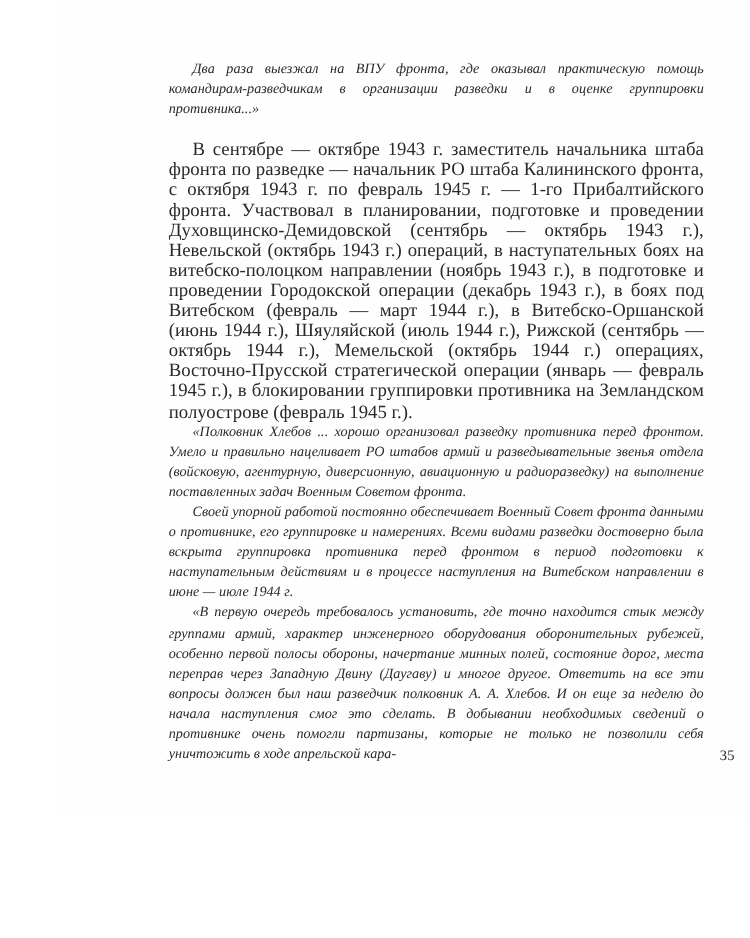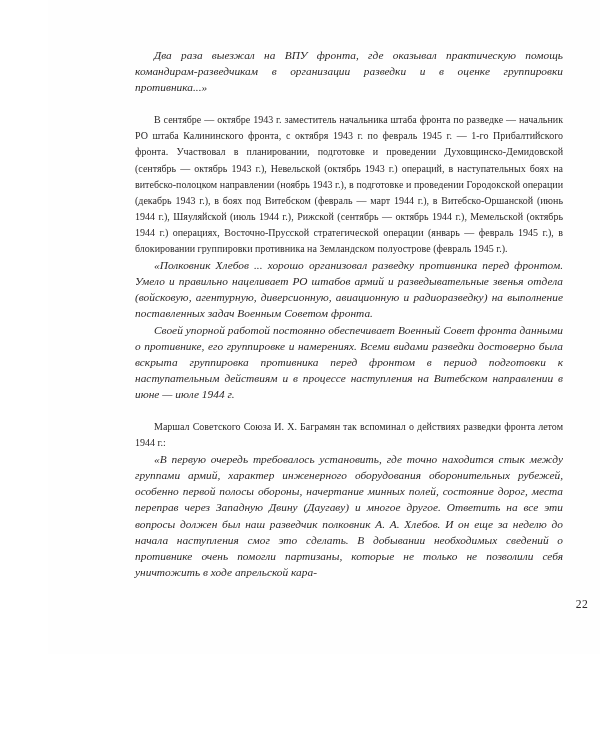--- a/index.html
+++ b/index.html
@@ -29,21 +29,21 @@
     position: absolute;
     left: 87px;
     top: 47px;
     width: 428px;
   }
 
   p {
     margin: 0;
     text-align: justify;
     text-justify: inter-word;
-    font-size: 10px;
+    font-size: 15px;
     line-height: 16.1px;
     text-indent: 19px;
     hyphens: manual;
     color: #2b2828;
   }
 
   p.italic {
     font-style: italic;
     font-size: 11.35px;
     letter-spacing: 0.02px;
@@ -82,21 +82,20 @@
     <p class="italic">Два раза выезжал на ВПУ фронта, где оказывал практическую помощь командирам-разведчикам в организации разведки и в оценке группировки противника...»</p>
 
     <p class="roman gap-block">В сентябре — октябре 1943 г. заместитель начальника штаба фронта по разведке — начальник РО штаба Калининского фронта, с октября 1943 г. по февраль 1945 г. — 1-го Прибалтийского фронта. Участвовал в планировании, подготовке и проведении Духовщинско-Демидовской (сентябрь — октябрь 1943 г.), Невельской (октябрь 1943 г.) операций, в наступательных боях на витебско-полоцком направлении (ноябрь 1943 г.), в подготовке и проведении Городокской операции (декабрь 1943 г.), в боях под Витебском (февраль — март 1944 г.), в Витебско-Оршанской (июнь 1944 г.), Шяуляйской (июль 1944 г.), Рижской (сентябрь — октябрь 1944 г.), Мемельской (октябрь 1944 г.) операциях, Восточно-Прусской стратегической операции (январь — февраль 1945 г.), в блокировании группировки противника на Земландском полуострове (февраль 1945 г.).</p>
 
 
     <p class="italic gap-tight">«Полковник Хлебов ... хорошо организовал разведку противника перед фронтом. Умело и правильно нацеливает РО штабов армий и разведывательные звенья отдела (войсковую, агентурную, диверсионную, авиационную и радиоразведку) на выполнение поставленных задач Военным Советом фронта.</p>
 
     <p class="italic gap-tight">Своей упорной работой постоянно обеспечивает Военный Совет фронта данными о противнике, его группировке и намерениях. Всеми видами разведки достоверно была вскрыта группировка противника перед фронтом в период подготовки к наступательным действиям и в процессе наступления на Витебском направлении в июне — июле 1944 г.</p>
 
 
-    <p class="roman gap-block">Маршал Советского Союза И. Х. Баграмян так вспоминал о действиях разведки фронта летом 1944 г.:</p>
 
     <p class="italic gap-tight">«В первую очередь требовалось установить, где точно находится стык между группами армий, характер инженерного оборудования оборонительных рубежей, особенно первой полосы обороны, начертание минных полей, состояние дорог, места переправ через Западную Двину (Даугаву) и многое другое. Ответить на все эти вопросы должен был наш разведчик полковник А. А. Хлебов. И он еще за неделю до начала наступления смог это сделать. В добывании необходимых сведений о противнике очень помогли партизаны, которые не только не позволили себя уничтожить в ходе апрельской кара-</p>
 
   </div>
 
-  <div class="page-number">22</div>
+  <div class="page-number">35</div>
 
 </div>
 
 </body></html>

